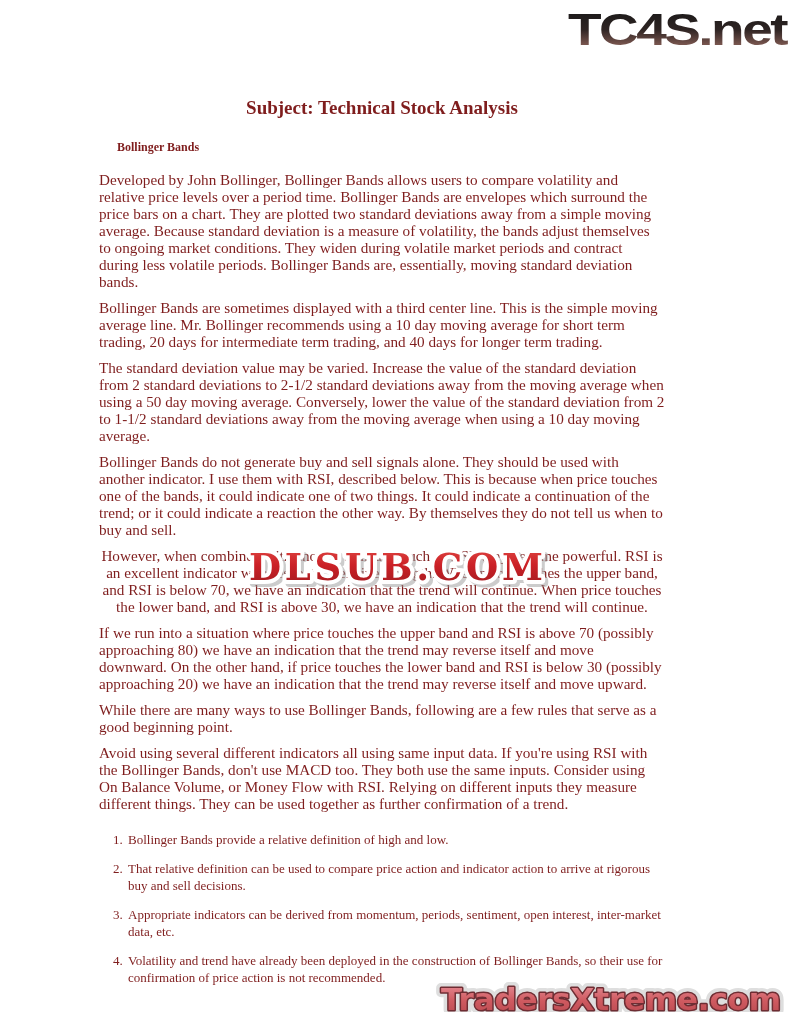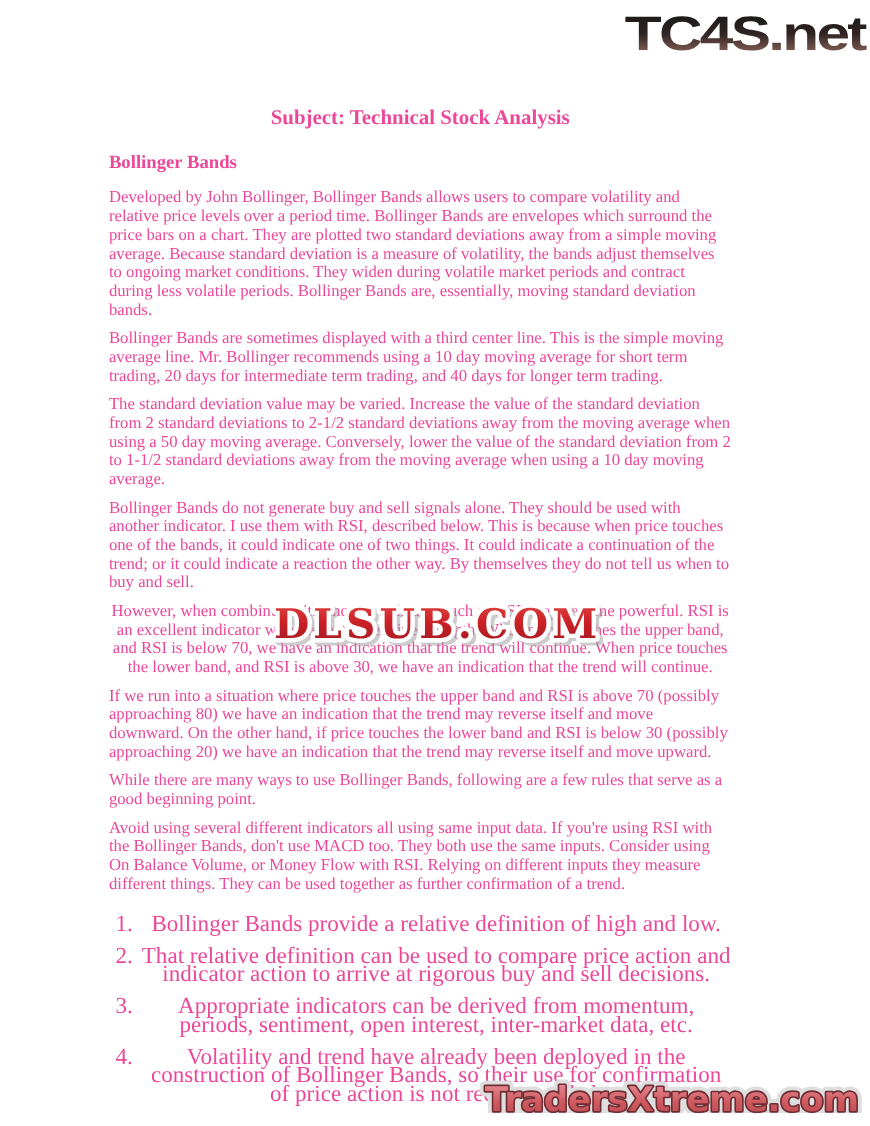--- a/index.html
+++ b/index.html
@@ -7,21 +7,21 @@
     padding: 0;
     background: #ffffff;
   }
   .page {
     position: relative;
     width: 791px;
     height: 1012px;
     background: #ffffff;
     overflow: hidden;
     font-family: "Liberation Serif", serif;
-    color: #ec4899;
+    color: #7f1d1d;
   }
 
   
   .logo-top {
     position: absolute;
     top: 3px;
     right: 1px;
   }
 
   
@@ -33,45 +33,44 @@
   }
   .doc-title {
     text-align: center;
     font-weight: bold;
     font-size: 19px;
     line-height: 24px;
     margin: 0 0 17px 0;
   }
   .doc-heading {
     font-weight: bold;
-    font-size: 17px;
+    font-size: 12px;
     line-height: 21px;
-    margin: 0 0 13px 0;
+    margin: 0 0 13px 18px;
   }
   p.para {
     font-size: 15.2px;
     line-height: 17px;
     margin: 0 0 9px 0;
   }
   .watermark-host {
     position: relative;
     text-align: center;
   }
   .watermark {
     position: absolute;
     left: 140px;
     top: -9px;
     z-index: 5;
   }
   ol.rules {
     margin: 19px 0 0 0;
     padding-left: 27px;
-    font-size: 21px;
+    font-size: 13px;
     line-height: 17px;
-    text-align: center;
   }
   ol.rules li {
     margin-bottom: 12px;
     padding-left: 2px;
   }
 
   
   .logo-bottom {
     position: absolute;
     right: 4px;

